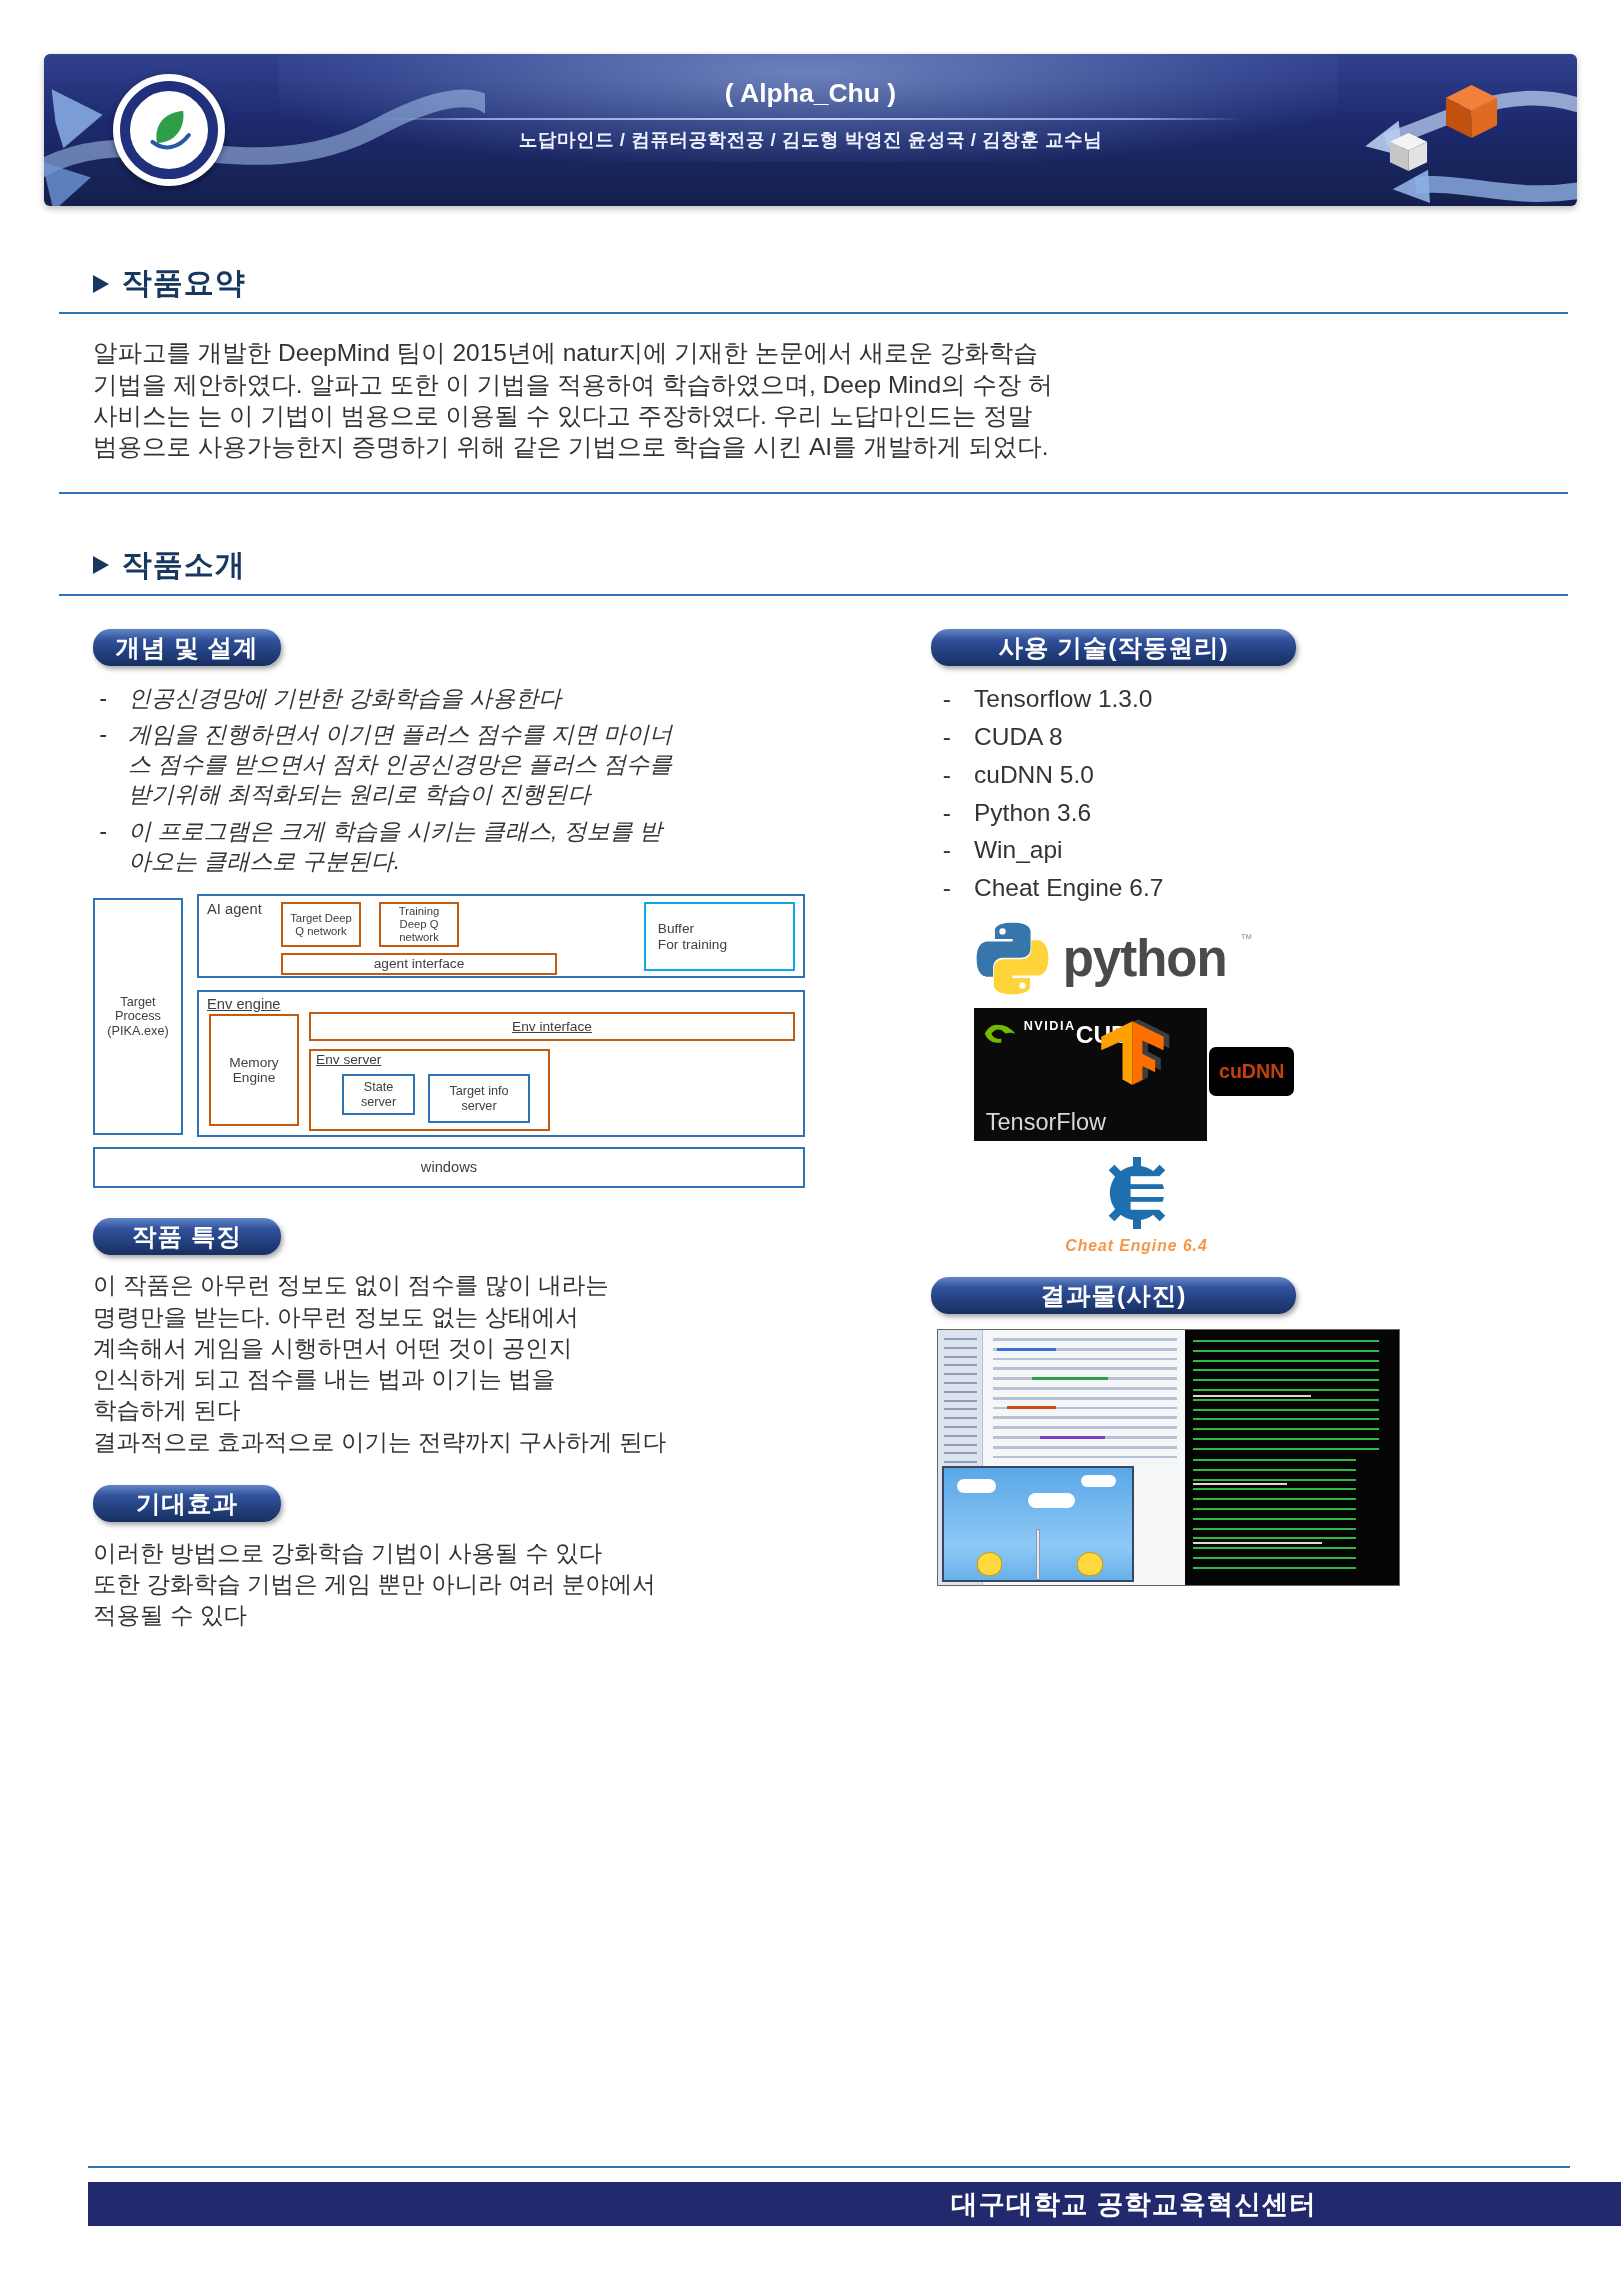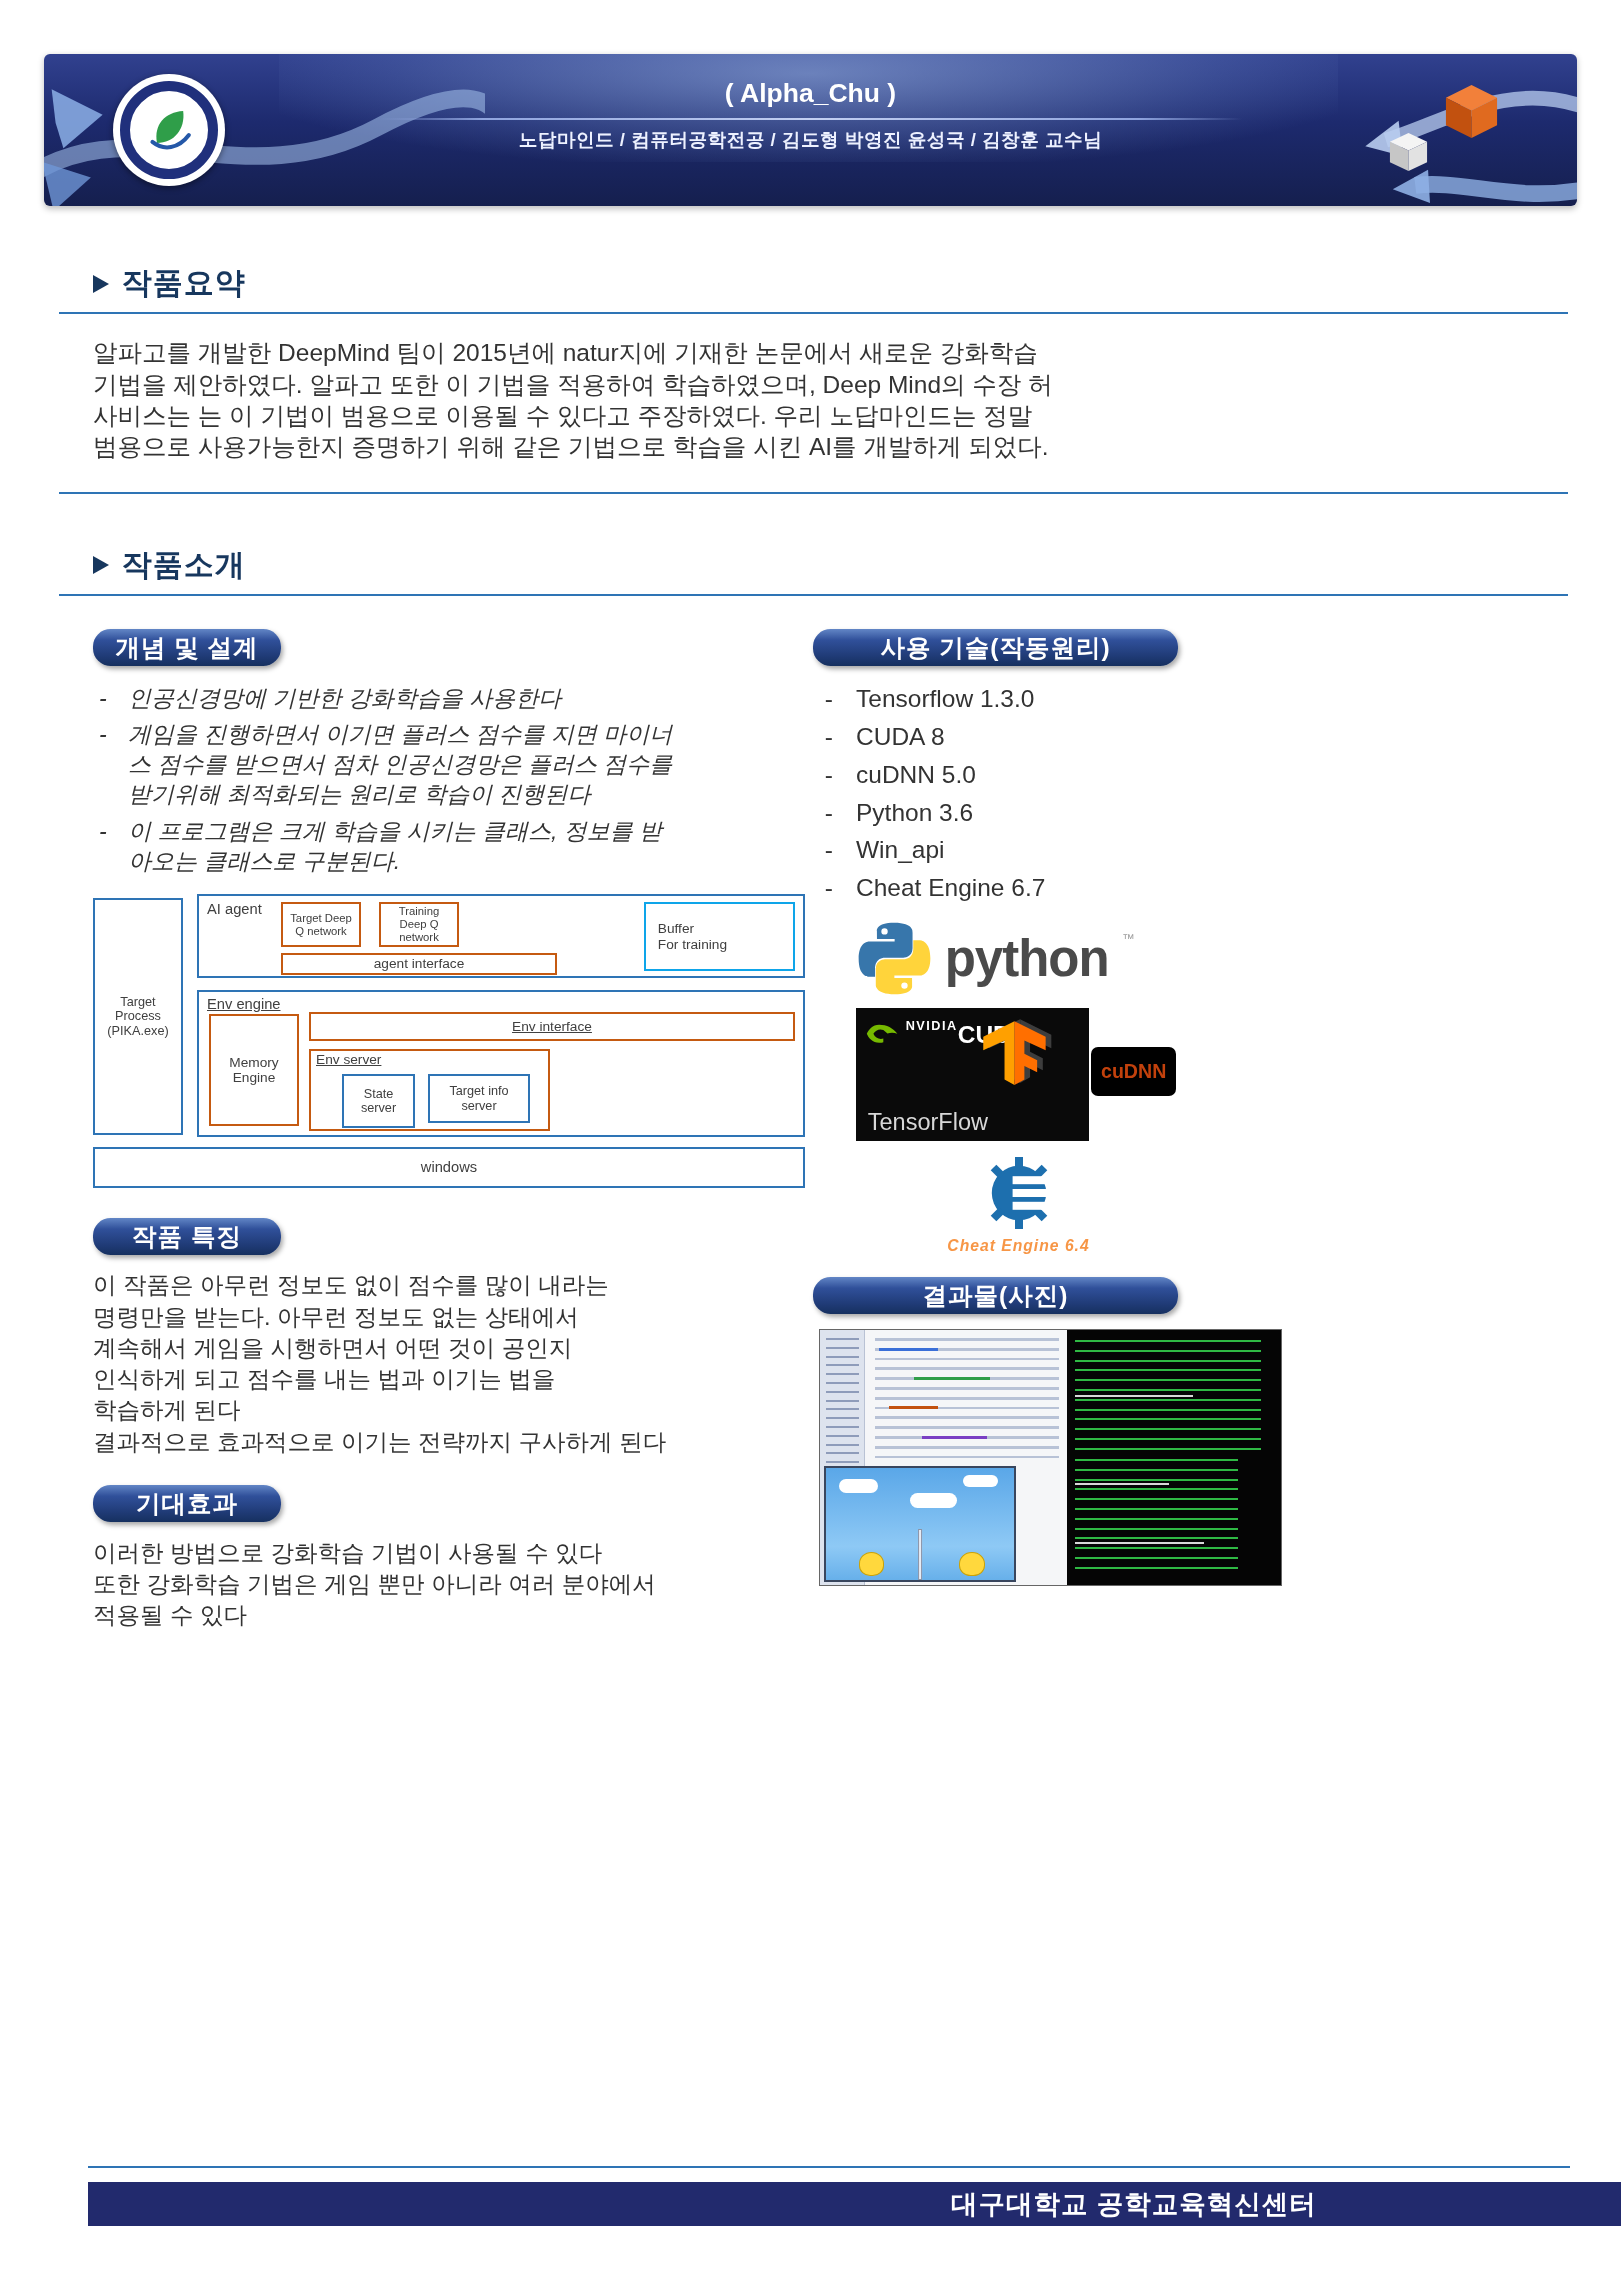--- a/index.html
+++ b/index.html
@@ -42,21 +42,21 @@
             color:#17375e; font-size:30px; font-weight:bold; letter-spacing:1px; }
   .tri { width:0; height:0; border-left:16.7px solid #17375e;
             border-top:9.8px solid transparent; border-bottom:9.8px solid transparent; margin-right:12.7px; }
   .rule { height:2px; background:#2e74b5; }
   .rule-a { margin-top:7.8px; }
   .summary-body { margin:23.5px 34px 0 34px; font-size:24.5px; color:#333; line-height:1.28;
             white-space:pre-line; }
   .rule-b { margin-top:29px; }
   .intro-head { margin-top:51px; }
 
-  .columns { display:flex; margin-top:33px; padding-left:34px; }
+  .columns { display:flex; margin-top:33px; padding-left:34px; gap:118px; }
   .col-left { width:720px; }
   .col-right { width:475px; }
 
   .badge { height:37px; border-radius:17.6px; display:flex; align-items:center; justify-content:center;
             color:#fff; font-weight:bold; font-size:24.5px; letter-spacing:1px;
             background:linear-gradient(180deg,#6286c6 0%,#30509a 30%,#1f3a75 75%,#16305f 100%);
             box-shadow:2px 2.9px 4.9px rgba(0,0,0,.35); }
   .badge-small { width:188px; }
   .badge-wide  { width:365px; }
 
@@ -81,21 +81,21 @@
   .d-trq { left:286px; top:7.8px; width:80px; height:45px; font-size:11.3px; padding:0 5.9px; }
   .d-buf { left:551px; top:7.8px; width:151px; height:69px; font-size:13.7px;
            justify-content:flex-start; text-align:left; padding-left:11.8px; white-space:pre-line; }
   .d-ai  { left:188px; top:59px; width:276px; height:21.6px; font-size:13.7px; }
   .d-env { left:104px; top:96px; width:608px; height:147px; }
   .l-env { left:114px; top:102px; }
   .d-mem { left:116px; top:120px; width:90px; height:112px; font-size:13.7px; padding:0 9.8px;align-items:center; }
   .d-ei  { left:216px; top:118px; width:486px; height:29px; font-size:13.7px; }
   .d-es  { left:216px; top:155px; width:241px; height:82px; }
   .l-es  { left:223px; top:158px; font-size:13.7px; }
-  .d-ss  { left:249px; top:180px; width:73px; height:54px; font-size:12.7px; padding:0 19px; }
+  .d-ss  { left:249px; top:180px; width:73px; height:41px; font-size:12.7px; padding:0 19px; }
   .d-tis { left:335px; top:180px; width:102px; height:49px; font-size:12.7px; padding:0 3.9px; }
   .d-win { left:0; top:253px; width:712px; height:41px; font-size:14.7px; }
 
   .body-text { margin-top:15.7px; font-size:23.5px; color:#333; line-height:1.33; white-space:pre-line; }
   .badge-gap { margin-top:27.4px; }
 
   
   .tech-list { list-style:none; margin-top:19.6px; }
   .tech-list li { position:relative; padding-left:43px; margin-bottom:9.8px;
             font-size:24.5px; color:#333; }

